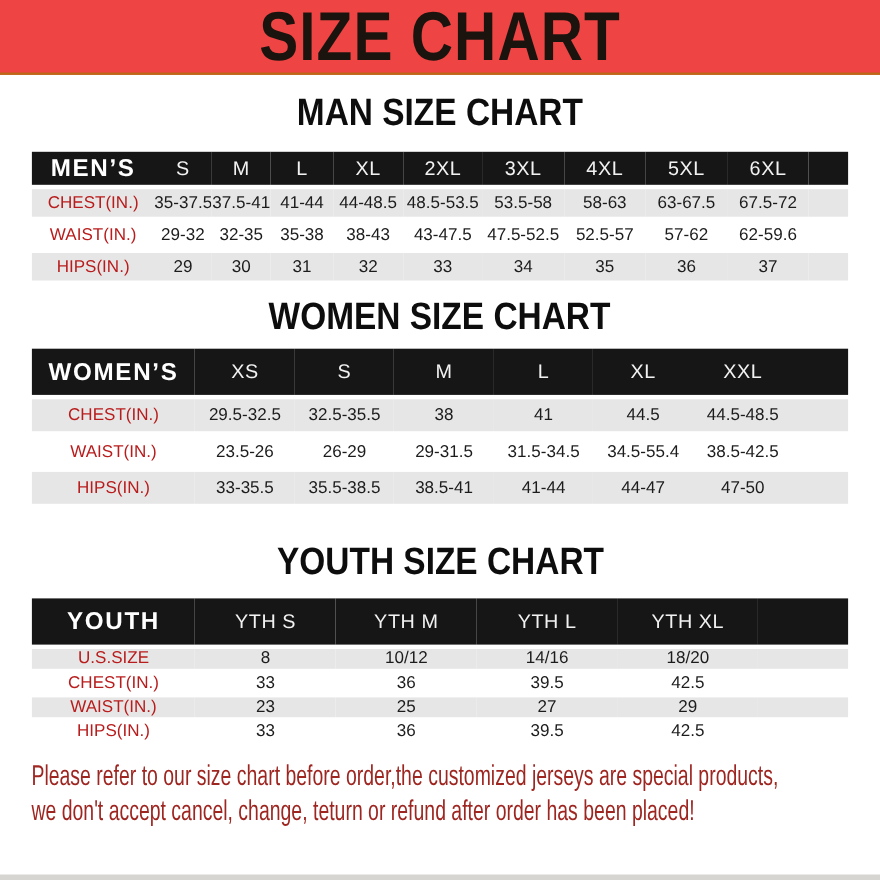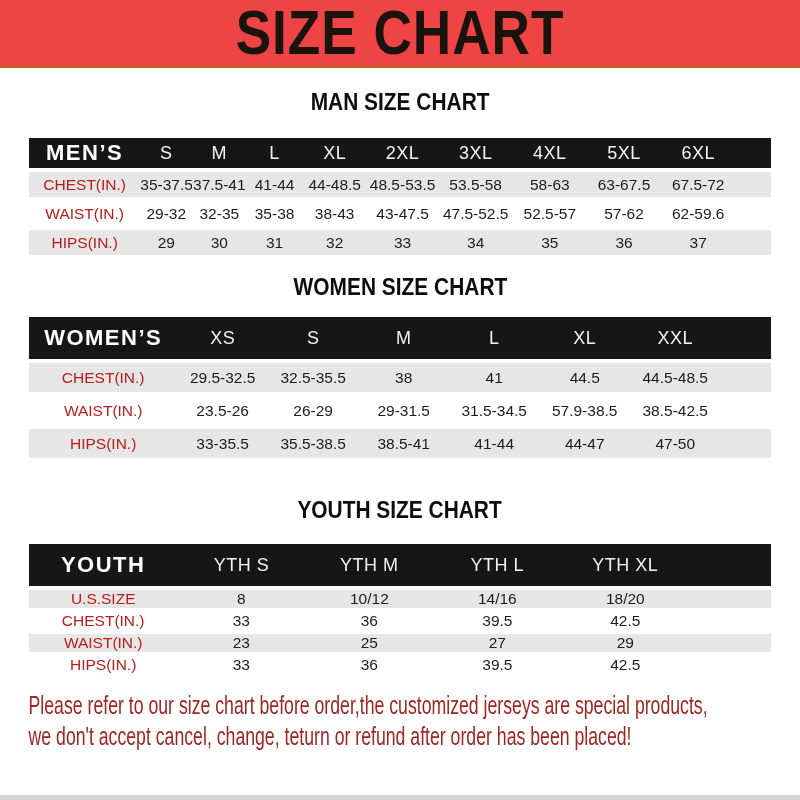--- a/index.html
+++ b/index.html
@@ -18,21 +18,21 @@
     box-sizing:border-box;
   }
   .banner-title{
     font-size:56px;font-weight:bold;color:#1b140e;
     letter-spacing:1px;line-height:1;
     display:inline-block;transform:scale(0.95,1.12);
   }
   
   .section-heading{
     text-align:center;font-weight:bold;color:#0d0d0d;
-    font-size:22px;line-height:36px;height:36px;
+    font-size:32px;line-height:36px;height:36px;
     letter-spacing:0px;
   }
   .section-heading span{display:inline-block;transform:scale(0.95,1.08);}
   .h-man{margin-top:16px;}
   .h-women{margin-top:10px;}
   .h-youth{margin-top:30px;}
   
   table.size-table{
     width:742px;margin-left:29px;
     border-collapse:separate;border-spacing:0 4px;
@@ -194,21 +194,21 @@
         <td class="size-cell">44.5</td>
         <td class="size-cell">44.5-48.5</td>
         <td></td>
       </tr>
       <tr class="row-white">
         <td class="row-label">WAIST(IN.)</td>
         <td class="size-cell">23.5-26</td>
         <td class="size-cell">26-29</td>
         <td class="size-cell">29-31.5</td>
         <td class="size-cell">31.5-34.5</td>
-        <td class="size-cell">57.9-38.5</td>
+        <td class="size-cell">34.5-55.4</td>
         <td class="size-cell">38.5-42.5</td>
         <td></td>
       </tr>
       <tr class="row-gray">
         <td class="row-label">HIPS(IN.)</td>
         <td class="size-cell">33-35.5</td>
         <td class="size-cell">35.5-38.5</td>
         <td class="size-cell">38.5-41</td>
         <td class="size-cell">41-44</td>
         <td class="size-cell">44-47</td>

